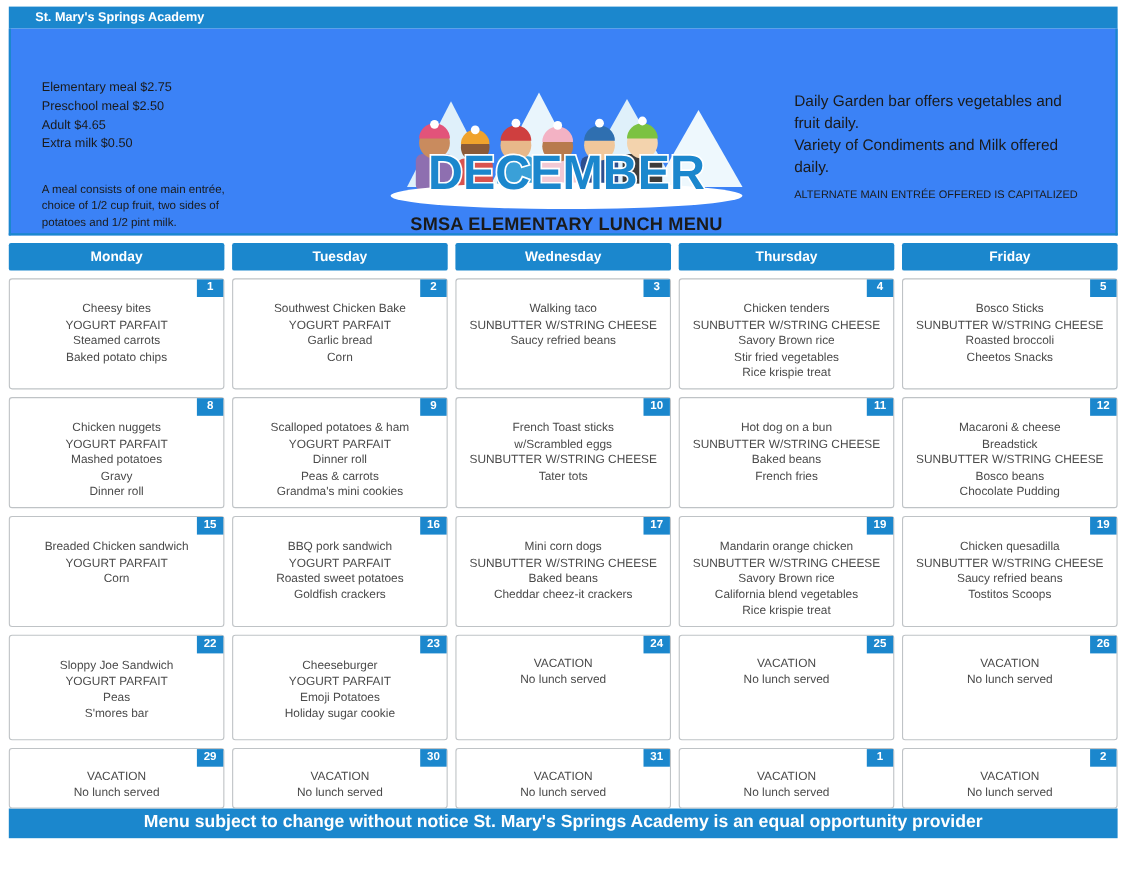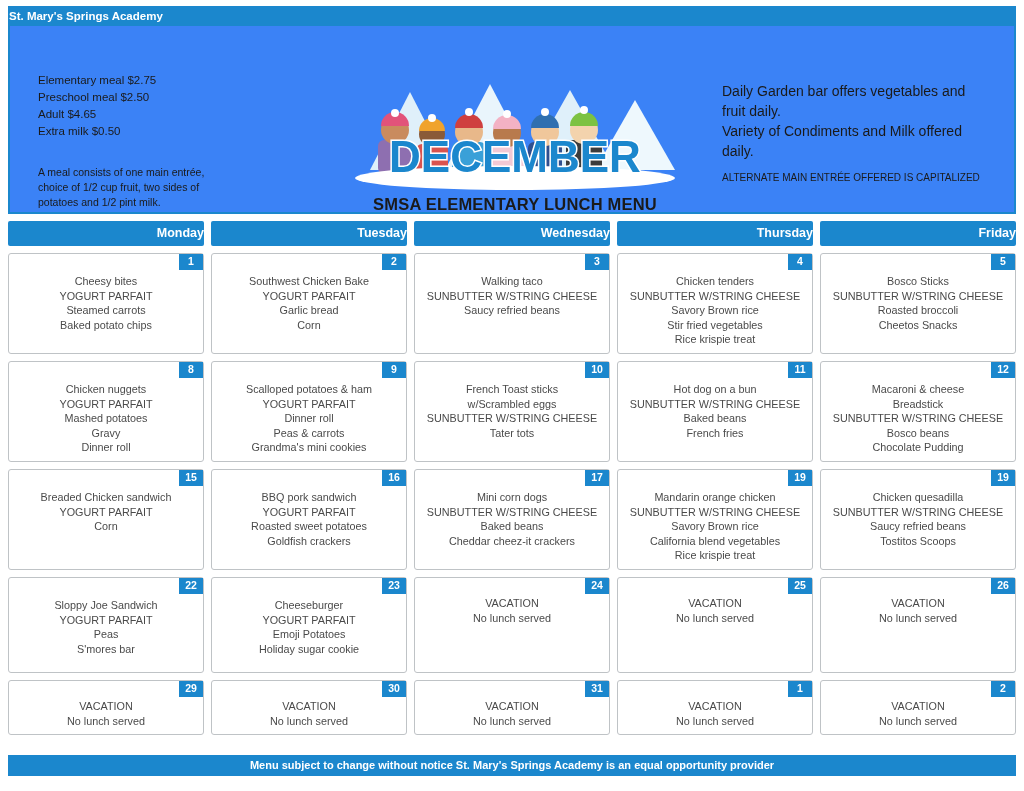--- a/index.html
+++ b/index.html
@@ -25,21 +25,21 @@
 
   
   .title-bar {
     height: 20px;
     background: #1b87cd;
     color: #ffffff;
     font-size: 11.5px;
     font-weight: bold;
     display: flex;
     align-items: center;
-    padding-left: 1px;
+    padding-left: 24px;
     box-sizing: border-box;
   }
 
   
   .header-panel {
     border: 2px solid #1b87cd;
     border-top: none;
     height: 188px;
     box-sizing: border-box;
     position: relative;
@@ -109,21 +109,21 @@
     margin-top: 7px;
   }
   .dow-row {
     display: grid;
     grid-template-columns: repeat(5, 1fr);
     gap: 7px;
   }
   .dow {
     background: #1b87cd;
     color: #ffffff;
-    text-align: right;
+    text-align: center;
     font-size: 12.5px;
     font-weight: bold;
     padding: 5px 0 6px;
     border-radius: 2px;
   }
   .week {
     display: grid;
     grid-template-columns: repeat(5, 1fr);
     gap: 7px;
     margin-top: 7px;
@@ -154,25 +154,25 @@
   .items {
     text-align: center;
     font-size: 10.8px;
     line-height: 14.6px;
     color: #4a4a4a;
   }
   .items div { white-space: nowrap; }
 
   
   .footer {
-    margin-top: 20px;
+    margin-top: 0;
     background: #1b87cd;
     color: #ffffff;
     text-align: center;
-    font-size: 11px;
+    font-size: 16px;
     font-weight: bold;
     padding: 4px 0 5px;
   }
 </style>
 </head>
 <body>
 
 <div class="page">
 
   <div class="title-bar">

